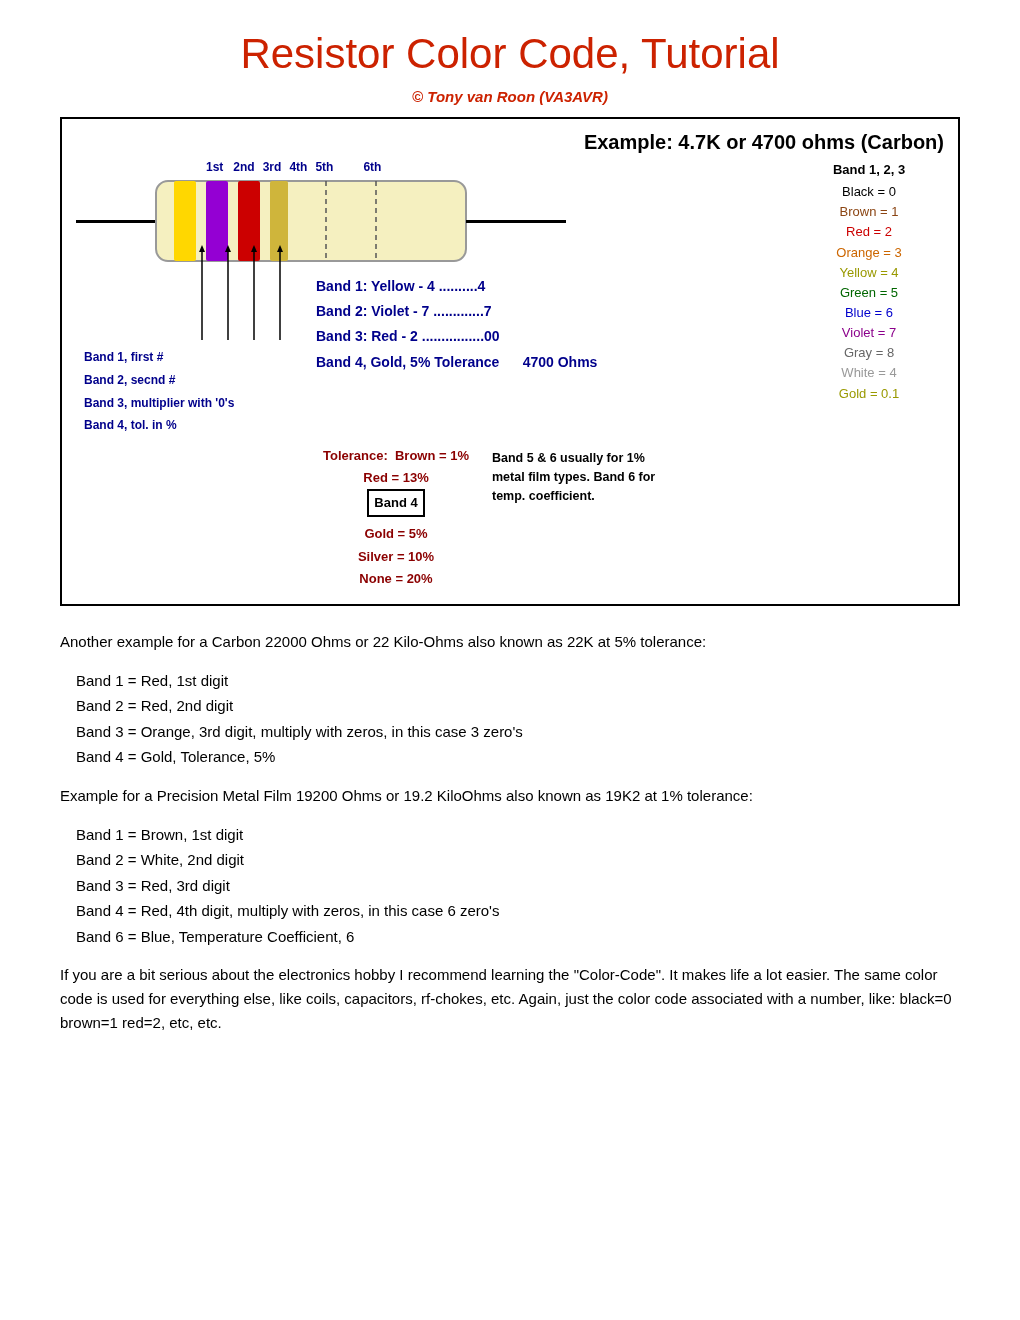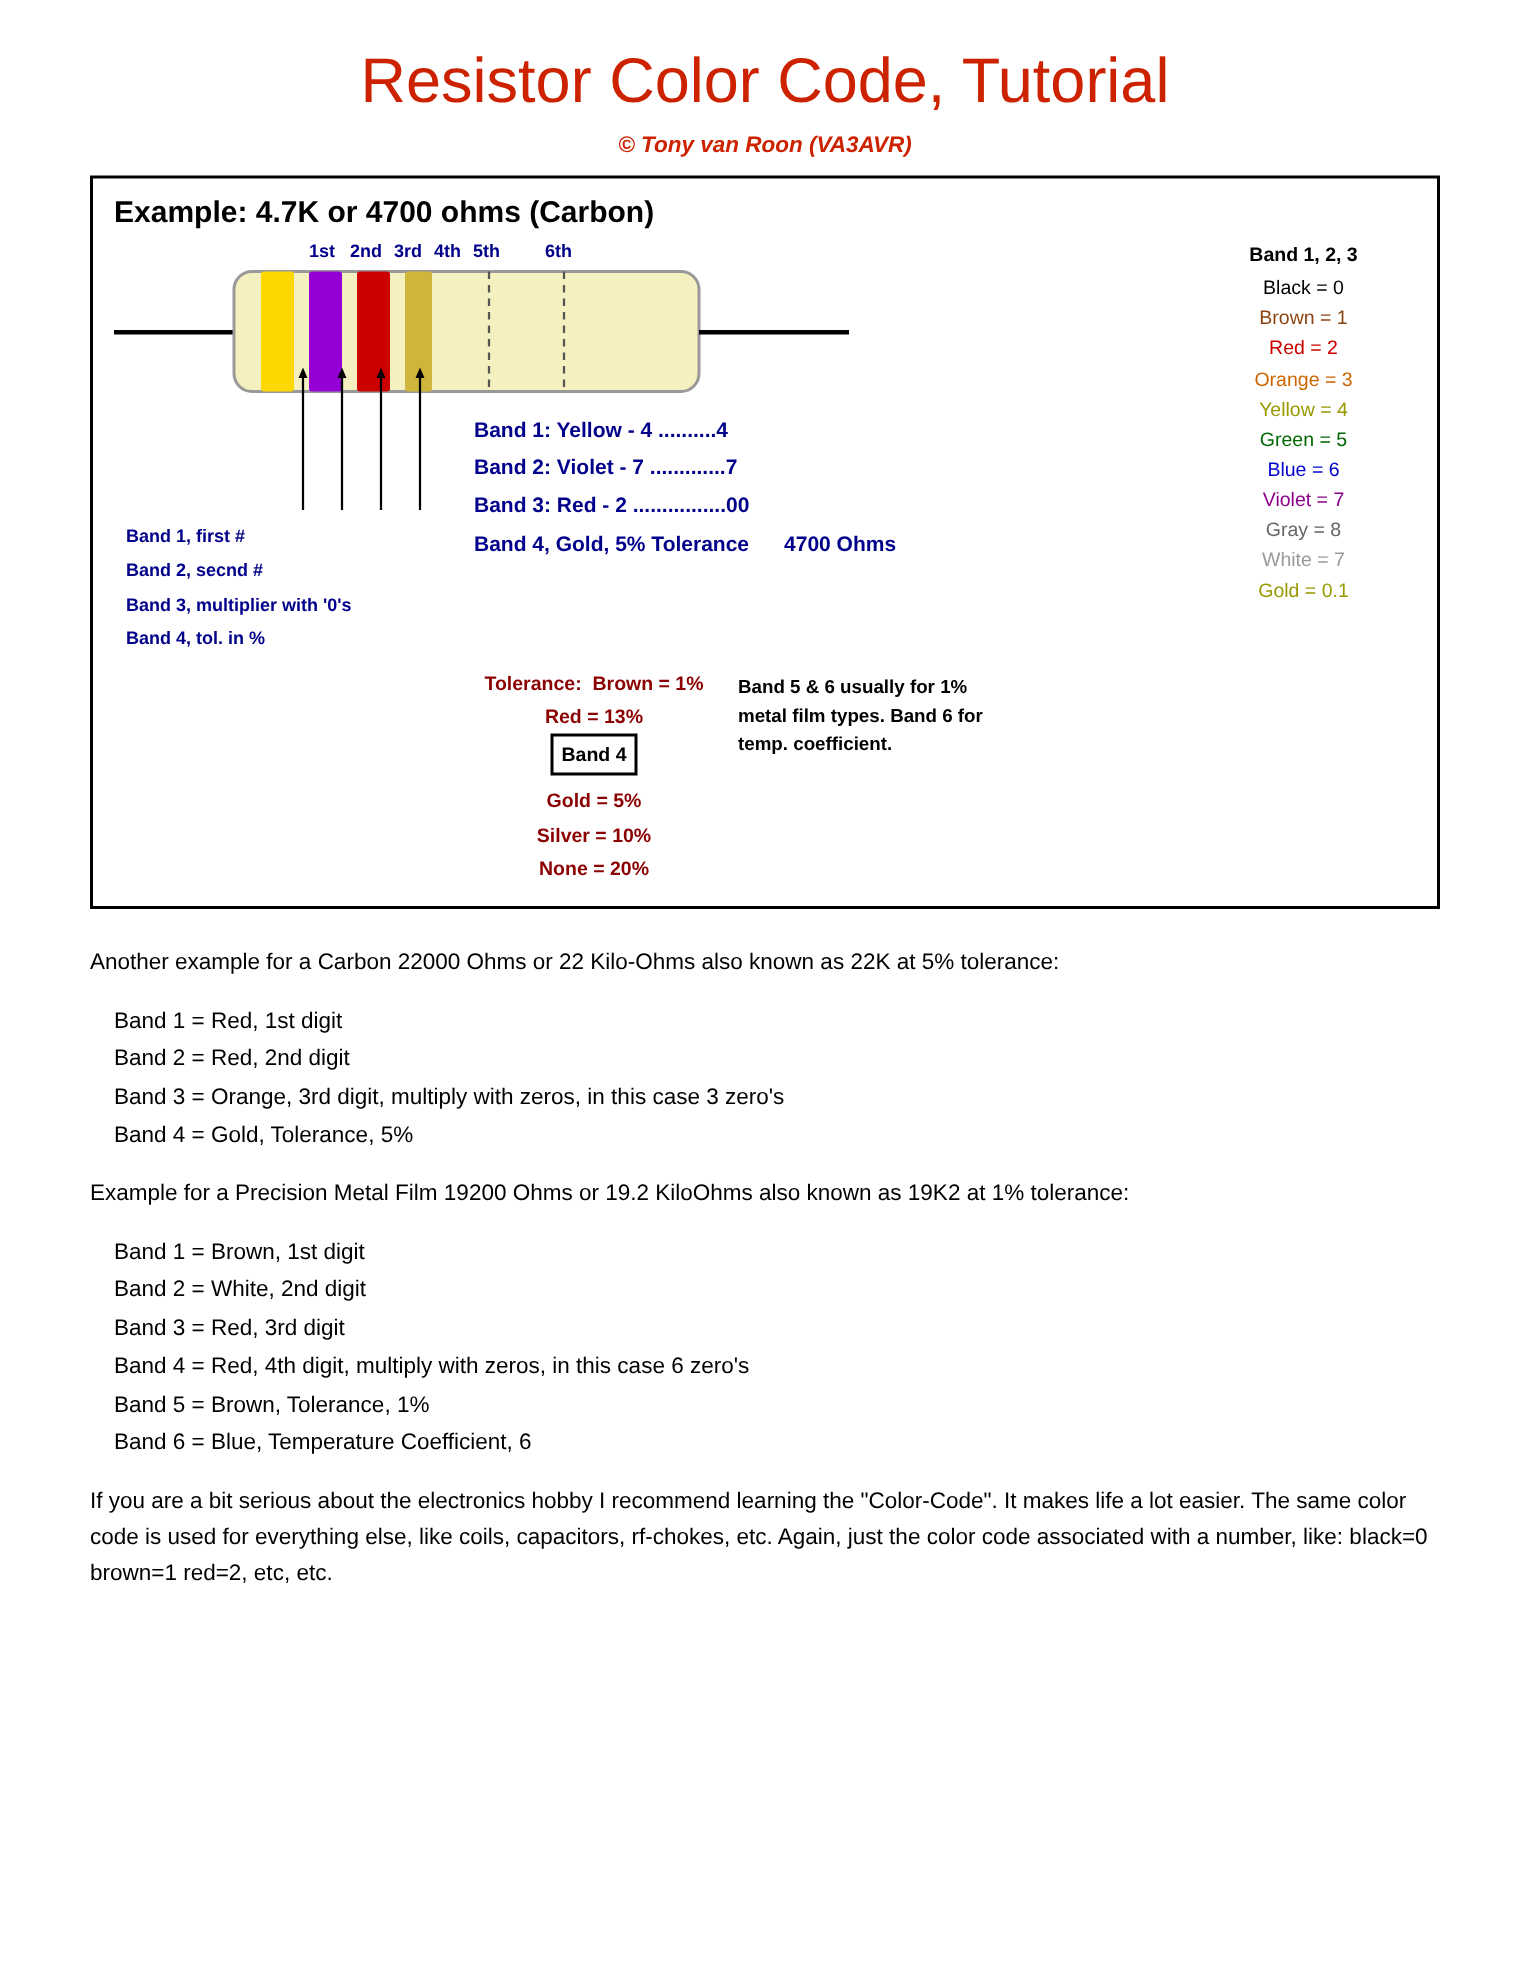--- a/index.html
+++ b/index.html
@@ -29,20 +29,21 @@
       border: 2px solid #000;
       padding: 12px 14px 14px 14px;
       position: relative;
       margin-bottom: 24px;
     }
     .example-title {
       font-size: 20px;
       font-weight: bold;
       color: #000;
       margin-bottom: 6px;
+      text-align: right;
     }
     .diagram-container {
       display: flex;
       align-items: flex-start;
     }
     .diagram-left {
       flex: 1;
       position: relative;
     }
     .band-legend-right {
@@ -193,21 +194,21 @@
       <div class="legend-title">Band 1, 2, 3</div>
       <div class="legend-item lc-black">Black = 0</div>
       <div class="legend-item lc-brown">Brown = 1</div>
       <div class="legend-item lc-red">Red = 2</div>
       <div class="legend-item lc-orange">Orange = 3</div>
       <div class="legend-item lc-yellow">Yellow = 4</div>
       <div class="legend-item lc-green">Green = 5</div>
       <div class="legend-item lc-blue">Blue = 6</div>
       <div class="legend-item lc-violet">Violet = 7</div>
       <div class="legend-item lc-gray">Gray = 8</div>
-      <div class="legend-item lc-white">White = 7</div>
+      <div class="legend-item lc-white">White = 4</div>
       <div class="legend-item lc-gold">Gold = 0.1</div>
     </div>
   </div>
 </div>
 
 <div class="body-text">
   <p>Another example for a Carbon 22000 Ohms or 22 Kilo-Ohms also known as 22K at 5% tolerance:</p>
 </div>
 <div class="indent-block">
   <p>Band 1 = Red, 1st digit</p>
@@ -217,19 +218,18 @@
 </div>
 
 <div class="body-text">
   <p>Example for a Precision Metal Film 19200 Ohms or 19.2 KiloOhms also known as 19K2 at 1% tolerance:</p>
 </div>
 <div class="indent-block">
   <p>Band 1 = Brown, 1st digit</p>
   <p>Band 2 = White, 2nd digit</p>
   <p>Band 3 = Red, 3rd digit</p>
   <p>Band 4 = Red, 4th digit, multiply with zeros, in this case 6 zero's</p>
-  <p>Band 5 = Brown, Tolerance, 1%</p>
   <p>Band 6 = Blue, Temperature Coefficient, 6</p>
 </div>
 
 <div class="body-text" style="margin-top:8px;">
   <p>If you are a bit serious about the electronics hobby I recommend learning the "Color-Code". It makes life a lot easier. The same color code is used for everything else, like coils, capacitors, rf-chokes, etc. Again, just the color code associated with a number, like: black=0 brown=1 red=2, etc, etc.</p>
 </div>
 
 </body></html>

